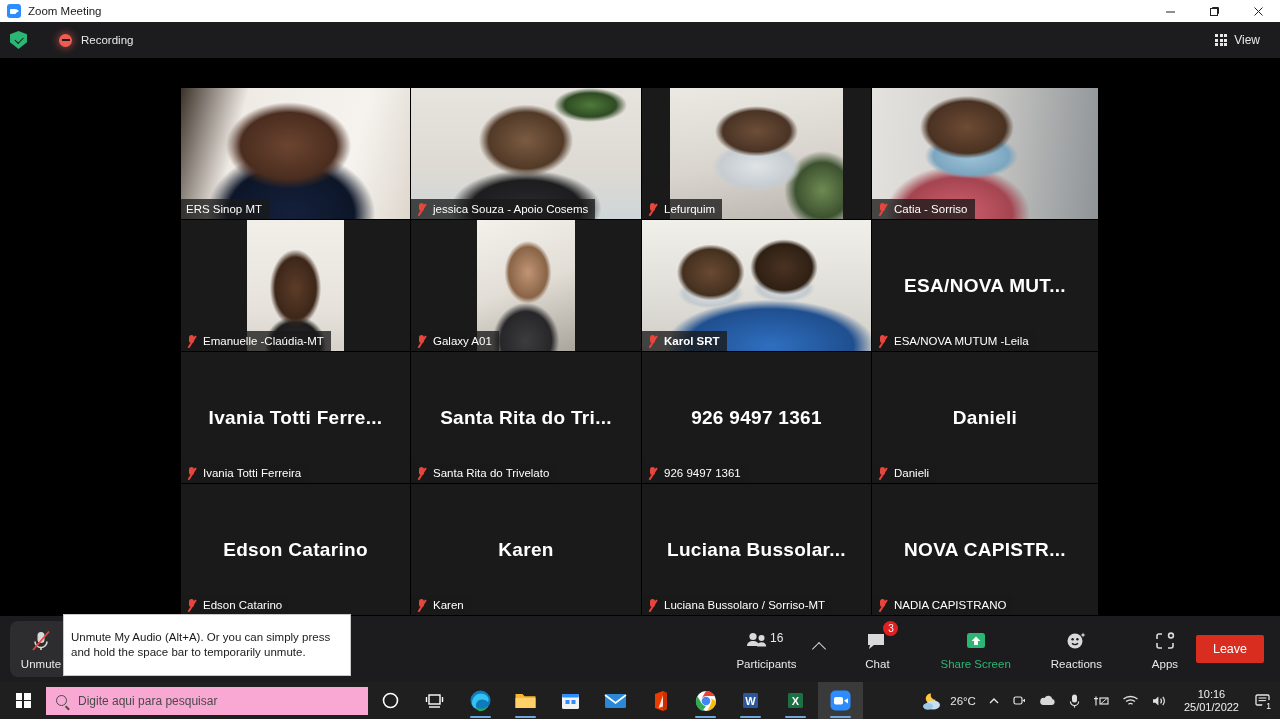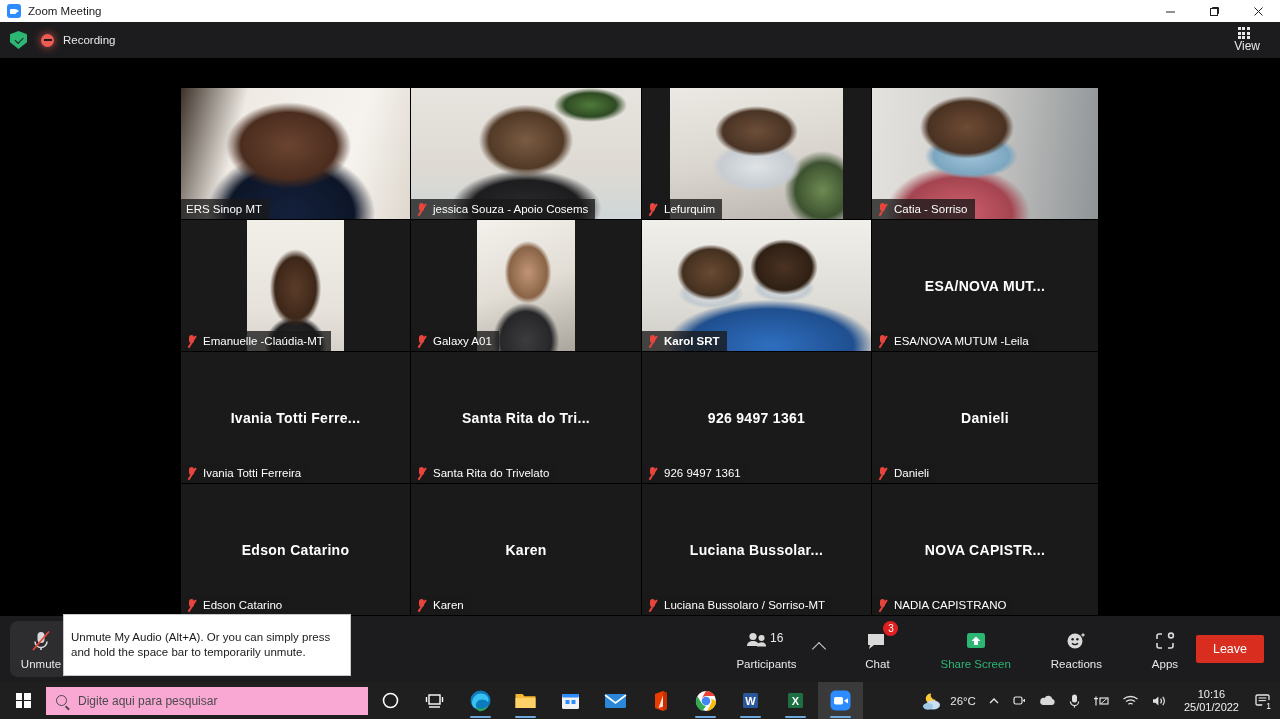--- a/index.html
+++ b/index.html
@@ -45,35 +45,35 @@
     width: 17px; height: 18px; margin-left: 10px; flex: none;
     background: #2bb673;
     clip-path: polygon(50% 0%, 100% 18%, 100% 62%, 50% 100%, 0% 62%, 0% 18%);
     position: relative;
   }
   .shield::after {
     content: ""; position: absolute; left: 4.5px; top: 6px;
     width: 7px; height: 3.5px; border-left: 1.6px solid #1c1c1e;
     border-bottom: 1.6px solid #1c1c1e; transform: rotate(-45deg);
   }
-  .rec-wrap { display: flex; align-items: center; margin-left: 14px; }
+  .rec-wrap { display: flex; align-items: center; margin-left: 32px; }
   .rec-dot {
     width: 13px; height: 13px; border-radius: 50%; background: #f05c54;
     position: relative; flex: none;
     box-shadow: 0 0 7px 2px rgba(240,92,84,.45);
   }
   .rec-dot::after {
     content: ""; position: absolute; left: 2.5px; top: 5.5px;
     width: 8px; height: 2px; background: #1c1c1e;
   }
   .rec-label { font-size: 11.5px; color: #e8e8e8; margin-left: 9px; }
   .view-btn {
     margin-left: auto; margin-right: 12px; height: 26px;
     display: flex; align-items: center; padding: 0 8px;
-    border-radius: 5px; color: #e8e8e8; font-size: 12px; flex-direction: column;
+    border-radius: 5px; color: #e8e8e8; font-size: 12px;
   }
   .grid-glyph {
     display: inline-grid; grid-template-columns: repeat(3, 3px);
     grid-template-rows: repeat(3, 3px); gap: 1.5px; margin-right: 7px;
   }
   .grid-glyph i { background: #e8e8e8; display: block; }
 
   
   .gallery {
     position: absolute; top: 58px; left: 0; width: 1280px; height: 558px;
@@ -101,21 +101,21 @@
     width: 5px; height: 8px; border-radius: 2.5px; background: #e8453c;
   }
   .mic-muted::after {
     content: ""; position: absolute; left: -1px; top: 6.5px;
     width: 14px; height: 1.6px; background: #e8453c;
     transform: rotate(-58deg);
   }
   .tile .avatar-name {
     position: absolute; left: 0; right: 0; top: 50%;
     transform: translateY(-50%); text-align: center;
-    color: #fff; font-size: 14px; font-weight: bold; letter-spacing: .3px;
+    color: #fff; font-size: 19px; font-weight: bold; letter-spacing: .3px;
     padding: 0 8px;
   }
 
   
   .ph-a { background:
       radial-gradient(ellipse 38% 46% at 47% 44%, #6b4430 0%, #4b2d1f 55%, rgba(0,0,0,0) 72%),
       radial-gradient(ellipse 46% 60% at 48% 96%, #14203c 0%, #0d1628 60%, rgba(0,0,0,0) 80%),
       linear-gradient(105deg, #3b3128 0%, #efeae4 26%, #f6f3ef 72%, #ded7cd 100%); }
   .ph-b { background:
       radial-gradient(ellipse 27% 36% at 50% 40%, #7b5b42 0%, #523a27 60%, rgba(0,0,0,0) 76%),

